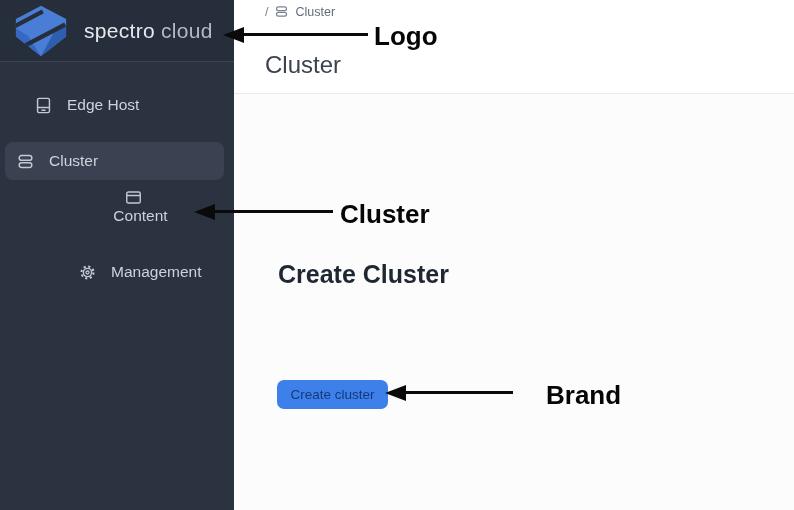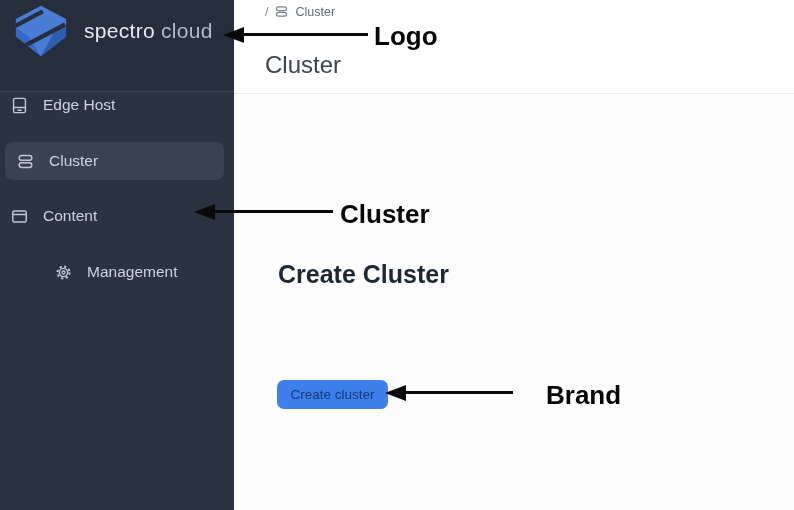--- a/index.html
+++ b/index.html
@@ -20,37 +20,37 @@
     --breadcrumb-color:#626d7b;
     --annotation-color:#060606;
   }
   *{margin:0;padding:0;box-sizing:border-box;}
   html,body{background:#fff;}
   body{font-family:"Liberation Sans", sans-serif;}
   .app{position:relative;width:794px;height:510px;overflow:hidden;background:#fff;}
 
   
   .sidebar{position:absolute;left:0;top:0;width:234px;height:510px;background:var(--sidebar-bg);}
-  .logo-row{position:absolute;left:0;top:0;width:234px;height:92px;background:var(--sidebar-logo-bg);
+  .logo-row{position:absolute;left:0;top:0;width:234px;height:62px;background:var(--sidebar-logo-bg);
             border-bottom:1px solid var(--sidebar-divider);display:flex;align-items:center;cursor:pointer;}
   .logo-mark{position:absolute;left:10px;top:4px;width:62px;height:54px;}
   .logo-text{position:absolute;left:84px;top:19px;font-size:21px;letter-spacing:.3px;white-space:nowrap;}
   .logo-text .w1{color:#e6e9ee;}
   .logo-text .w2{color:#b3bac5;margin-left:6px;}
 
   .nav-item{position:absolute;left:0;width:234px;height:32px;display:flex;align-items:center;
-            padding-left:9px;color:var(--sidebar-text);cursor:pointer;}
+            padding-left:33px;color:var(--sidebar-text);cursor:pointer;}
   .nav-item .nav-icon{width:20px;height:20px;display:flex;align-items:center;justify-content:center;
             color:#c2c9d3;flex:0 0 20px;}
   .nav-item .nav-label{margin-left:14px;font-size:15.5px;}
   .nav-item.active-row{left:5px;width:219px;height:38px;background:var(--sidebar-active-bg);
             border-radius:8px;padding-left:10px;}
   #nav-edge-host{top:89px;}
   #nav-cluster{top:142px;}
-  #nav-content{top:200px;}
+  #nav-content{top:187px;flex-direction:column;}
   #nav-management{top:256px;margin-left:44px;}
   .nav-item svg{display:block;}
 
   
   .main{position:absolute;left:234px;top:0;width:560px;height:510px;background:var(--content-bg);}
   .header{position:absolute;left:0;top:0;width:560px;height:94px;background:#ffffff;
           border-bottom:1px solid var(--header-border);}
   .breadcrumb{position:absolute;left:31px;top:4px;display:flex;align-items:center;gap:6px;
           color:var(--breadcrumb-color);font-size:12.5px;}
   .breadcrumb .crumb-sep{color:#7a8493;}

